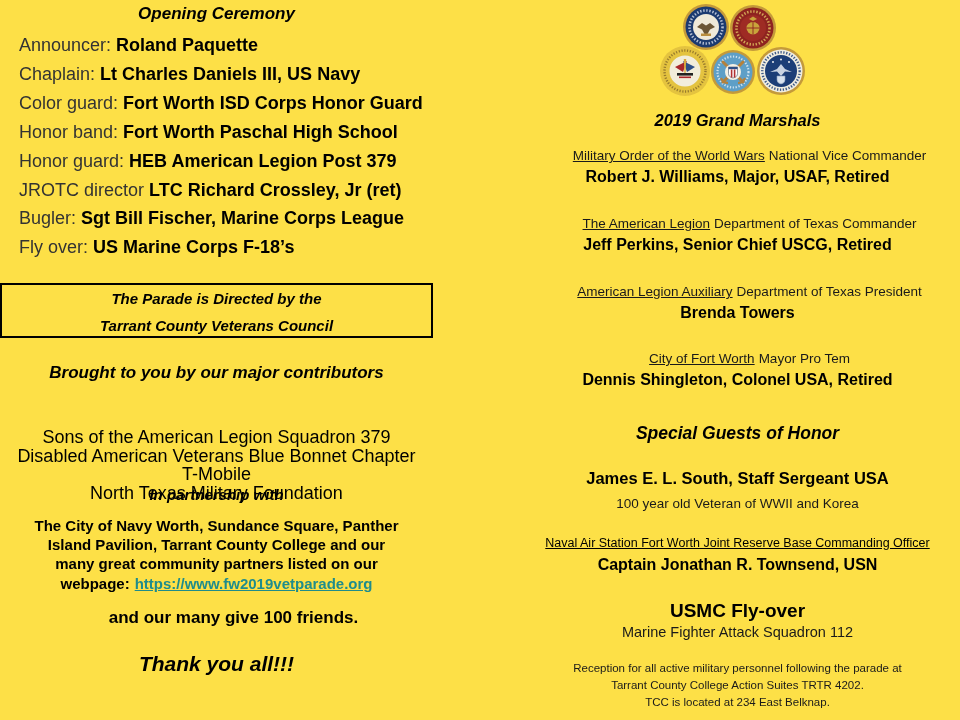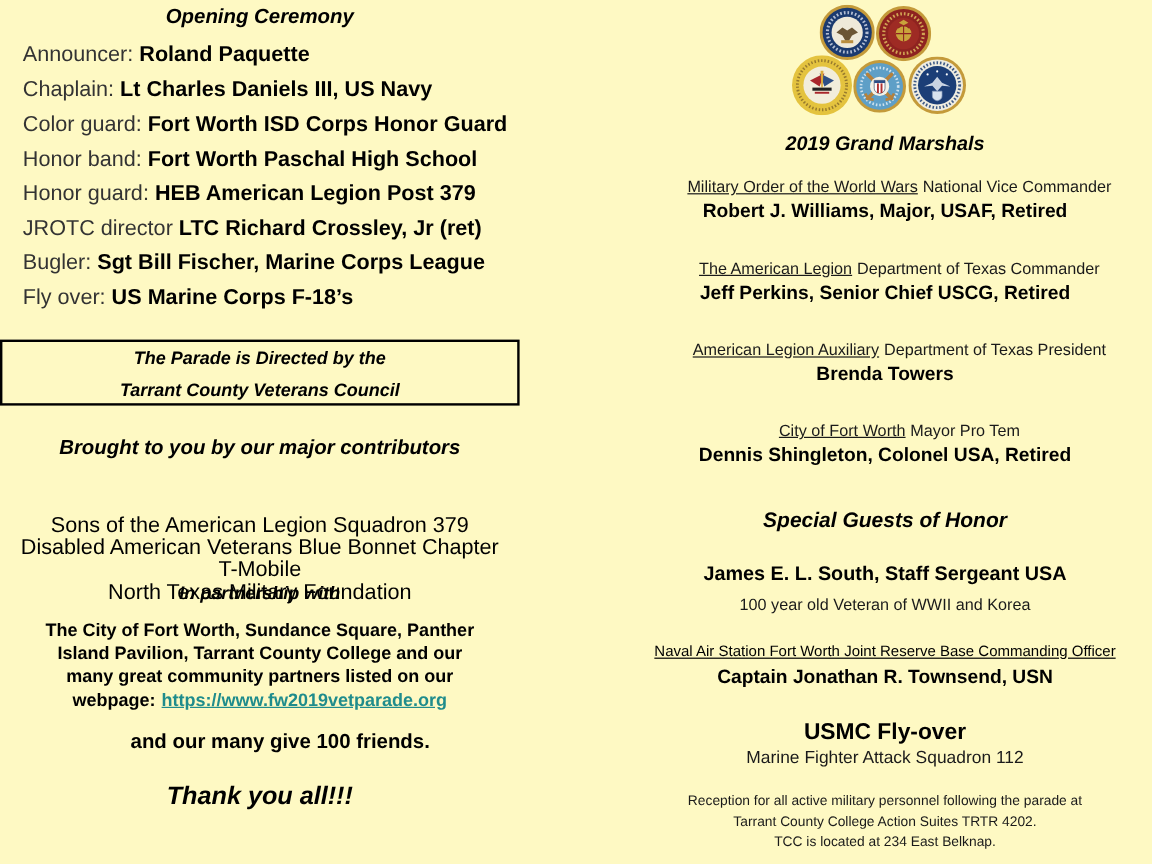--- a/index.html
+++ b/index.html
@@ -1,18 +1,18 @@
 <!DOCTYPE html>
 <html><head>
 <meta charset="utf-8">
 <style>
   html,body{margin:0;padding:0;background:#ffffff;}
   .page{
     position:relative;width:960px;height:720px;overflow:hidden;
-    background:#fef9c3;color:#000;
+    background:#fde047;color:#000;
     font-family:"Liberation Sans","DejaVu Sans",sans-serif;
   }
   .abs{position:absolute;}
   .center{text-align:center;}
   
   .lc-heading{left:0;top:4px;width:433px;font-size:17px;font-weight:bold;font-style:italic;}
   .roles{left:19px;top:31px;font-size:18px;line-height:28.9px;white-space:nowrap;}
   .role-label{color:#333;margin-right:5px;}
   .role-value{font-weight:bold;color:#000;}
   .parade-box{
@@ -75,21 +75,21 @@
   <div class="abs center contrib-list">
     <div>Sons of the American Legion Squadron 379</div>
     <div>Disabled American Veterans Blue Bonnet Chapter</div>
     <div>T-Mobile</div>
     <div>North Texas Military Foundation</div>
   </div>
 
   <div class="abs center partner-heading">In partnership with</div>
 
   <div class="abs center partner-para">
-    <div>The City of Fort Worth, Sundance Square, Panther</div>
+    <div>The City of Navy Worth, Sundance Square, Panther</div>
     <div>Island Pavilion, Tarrant County College and our</div>
     <div>many great community partners listed on our</div>
     <div><span>webpage:</span><a href="#" class="weblink">https://www.fw2019vetparade.org</a></div>
   </div>
 
   <div class="abs center friends-line">and our many give 100 friends.</div>
   <div class="abs center thanks-line">Thank you all!!!</div>
 
   <div class="abs seals">
 

